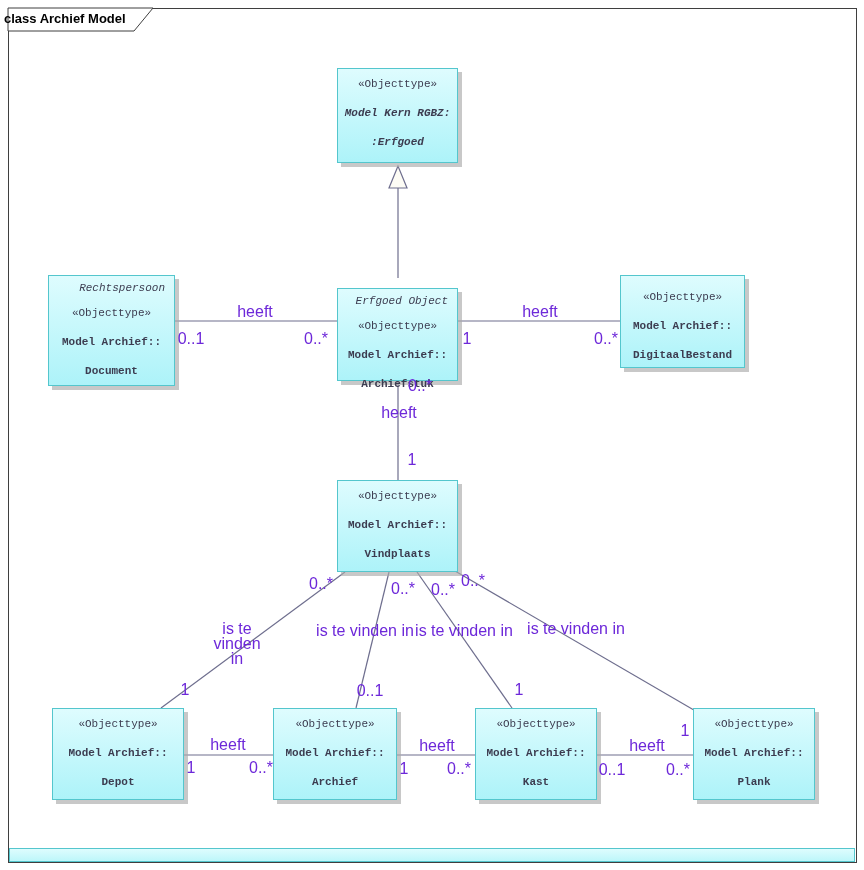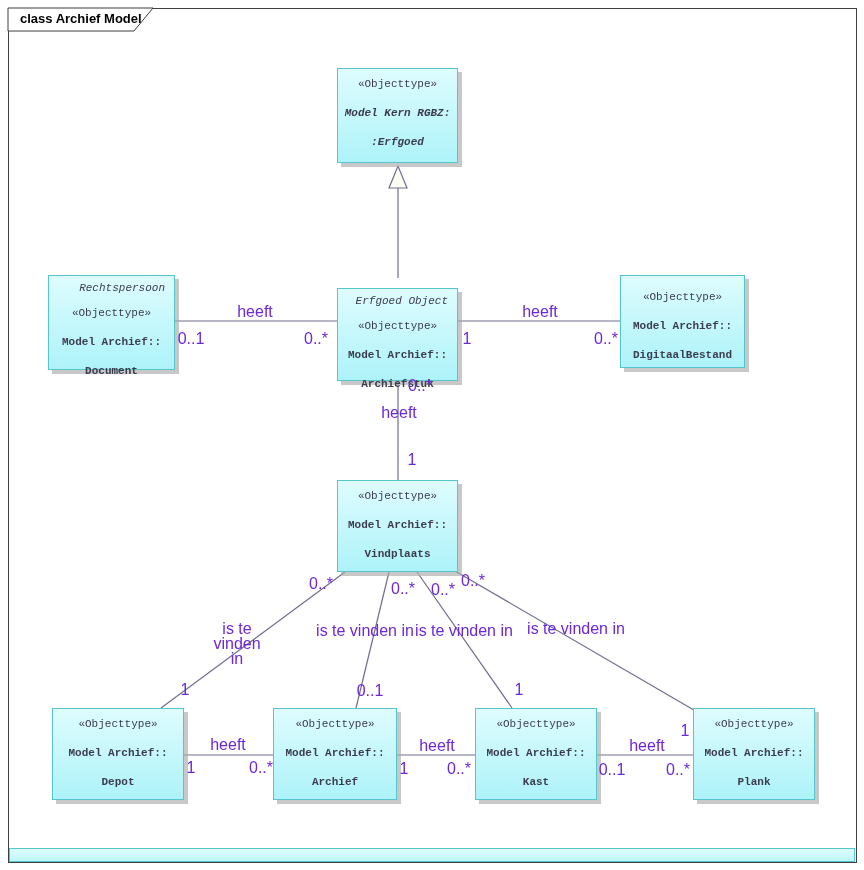--- a/index.html
+++ b/index.html
@@ -7,21 +7,21 @@
     position:relative;width:864px;height:870px;background:#ffffff;
     font-family:"Liberation Sans",sans-serif;color:#3c3c50;overflow:hidden;
   }
   #frame{
     position:absolute;left:8px;top:8px;right:7px;bottom:7px;
     border:1px solid #3f3f3f;
   }
   #overlay{position:absolute;left:0;top:0;width:864px;height:870px;}
   #overlay line{stroke:#6e6e8e;stroke-width:1.2;}
   .frame-tab-text{
-    position:absolute;left:20px;top:11px;font-size:13px;font-weight:bold;color:#000;
+    position:absolute;left:4px;top:11px;font-size:13px;font-weight:bold;color:#000;
     white-space:nowrap;
   }
   .box{
     position:absolute;
     background:linear-gradient(180deg,#defcfe 0%,#adf3f9 100%);
     border:1px solid #54c6cd;
     box-shadow:4px 4px 0 rgba(170,170,170,0.65);
     text-align:center;font-size:11px;line-height:17px;color:#3c3c50;
     box-sizing:border-box;padding-top:7px;font-family:Liberation Mono, monospace;
   }
@@ -38,21 +38,21 @@
     font-size:16px;color:#6d28d9;white-space:nowrap;line-height:14px;
   }
   .lbl.wrap{white-space:normal;width:58px;text-align:center;line-height:15px;}
   #bottom-strip{
     position:absolute;left:9px;top:848px;width:846px;height:14px;
     background:linear-gradient(180deg,#defcfe 0%,#bdf6fa 100%);
     border:1px solid #54c6cd;box-sizing:border-box;
   }
   
   #box-document{left:337px;top:68px;width:121px;height:95px;}
-  #box-uitgever{left:48px;top:275px;width:127px;height:95px;}
+  #box-uitgever{left:48px;top:275px;width:127px;height:111px;}
   #box-archiefstuk{left:337px;top:288px;width:121px;height:93px;}
   #box-digitaalbestand{left:620px;top:275px;width:125px;height:93px;}
   #box-vindplaats{left:337px;top:480px;width:121px;height:92px;}
   #box-depot{left:52px;top:708px;width:132px;height:92px;}
   #box-stelling{left:273px;top:708px;width:124px;height:92px;}
   #box-kast{left:475px;top:708px;width:122px;height:92px;}
   #box-plank{left:693px;top:708px;width:122px;height:92px;}
 </style>
 </head>
 <body>

